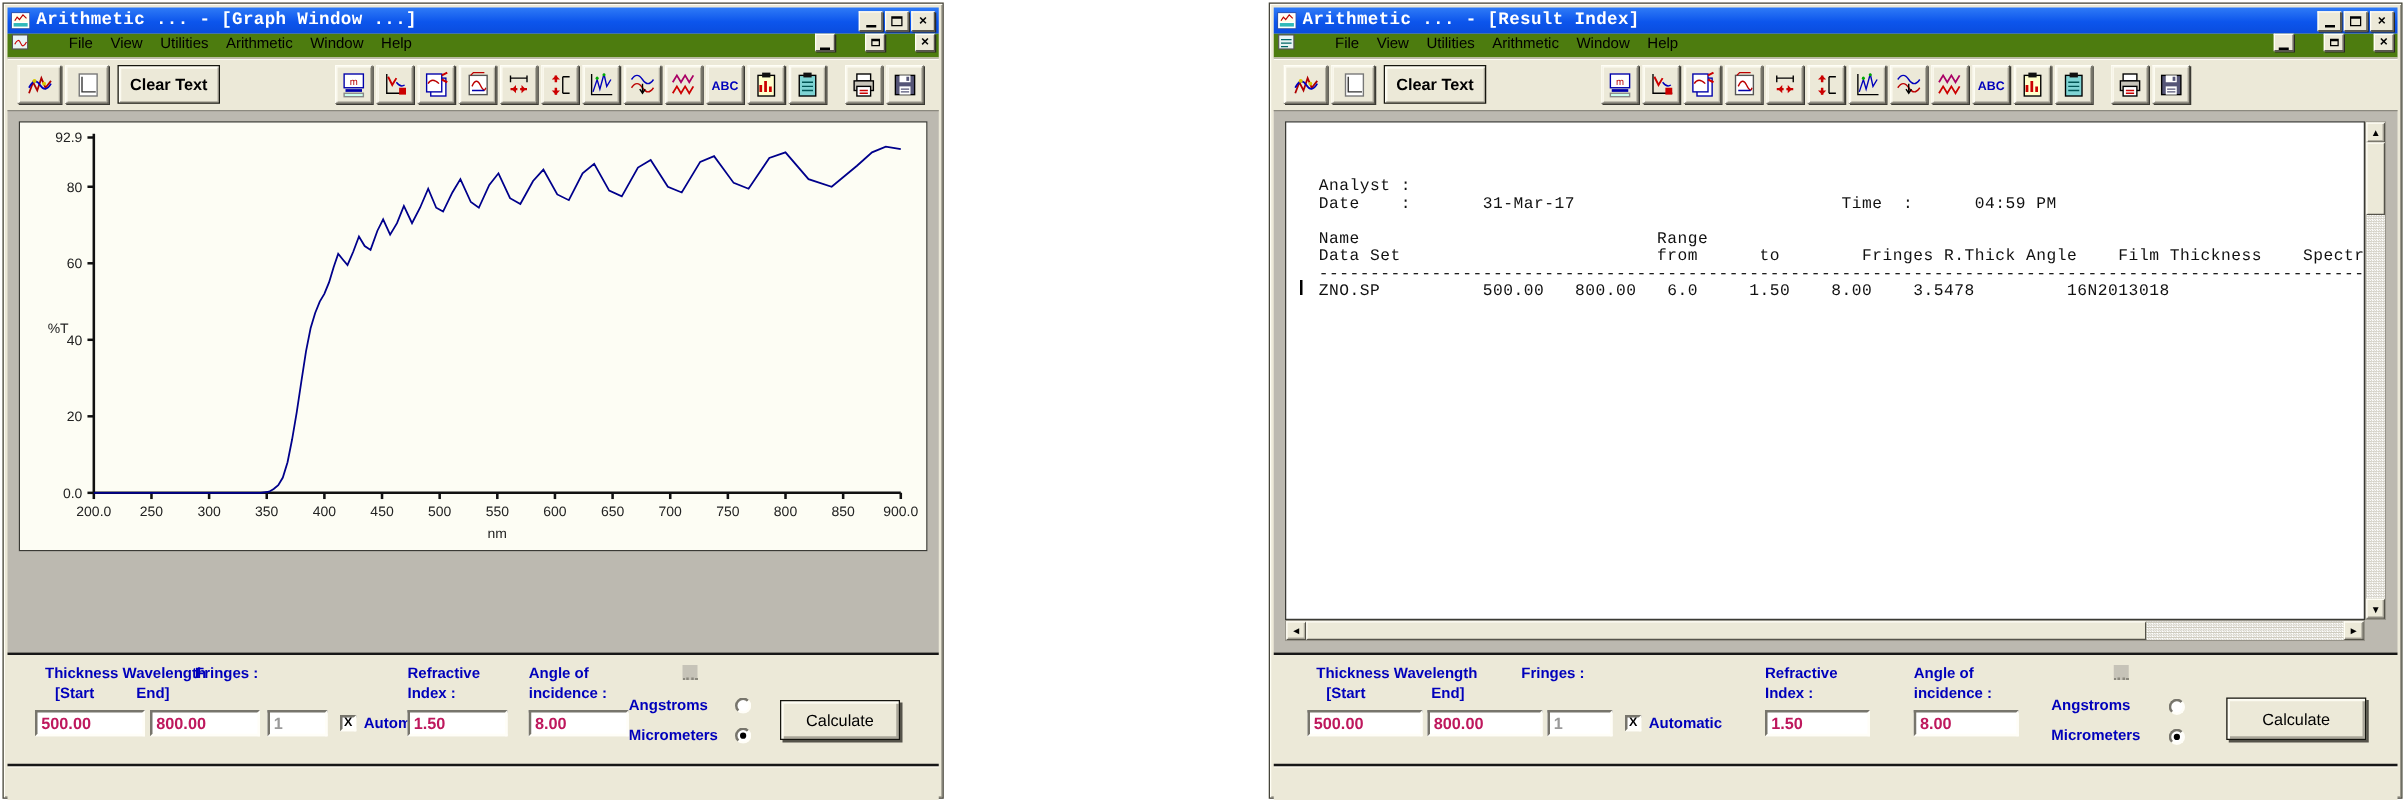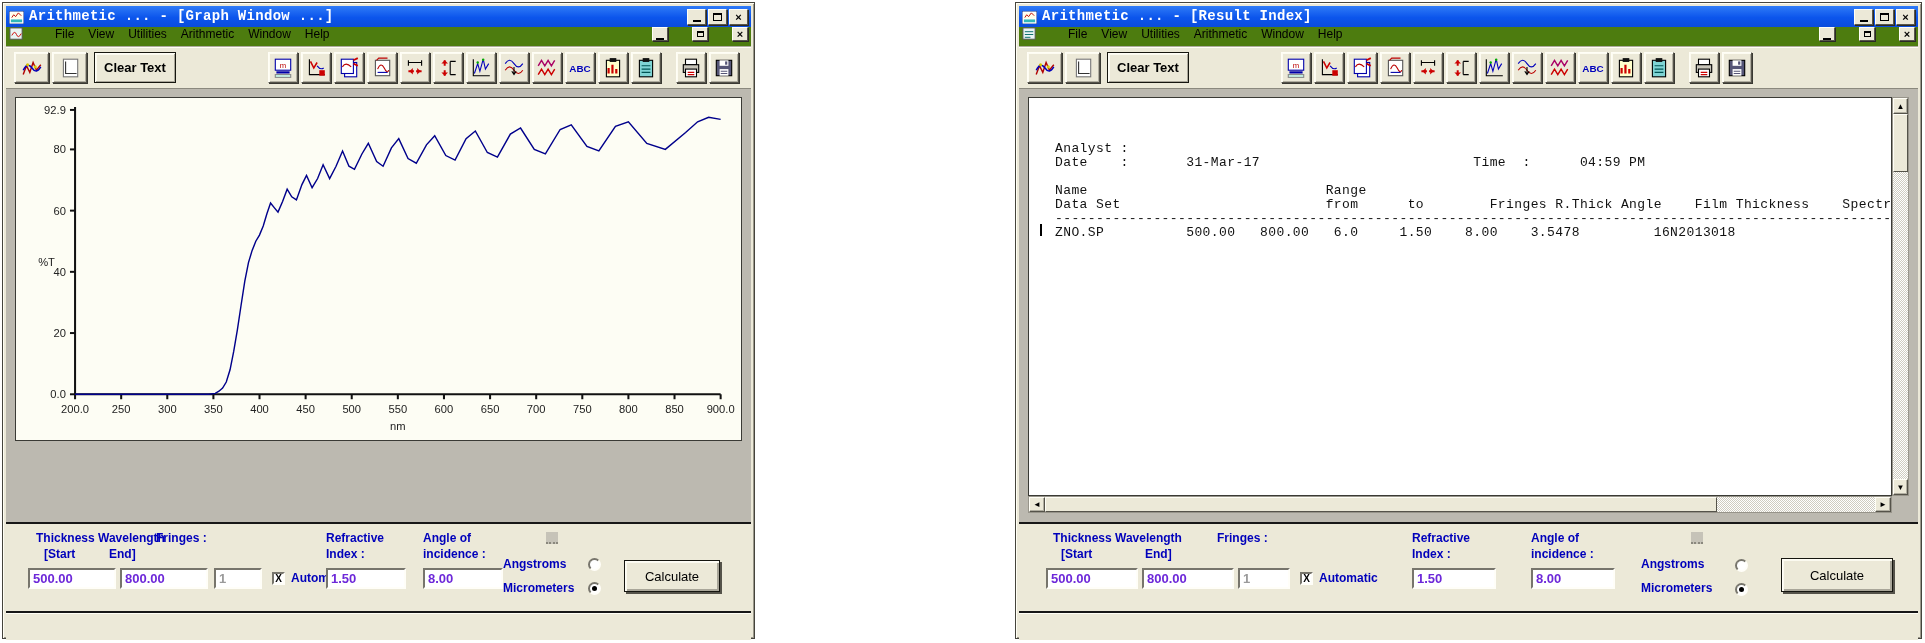--- a/index.html
+++ b/index.html
@@ -87,21 +87,21 @@
   .vthumb { position:absolute; left:0; top:16px; width:15px; height:58px; background:#ece9d8;
             border:1px solid; border-color:#fffef6 #55534a #55534a #fffef6; }
   .hthumb { position:absolute; top:0; left:16px; width:78%; height:15px; background:#ece9d8;
             border:1px solid; border-color:#fffef6 #55534a #55534a #fffef6; }
 
   
   .panel { position:relative; height:91px; background:#ece9d8;
            border-top:2px solid #171717; border-bottom:2px solid #171717; }
   .plabel { position:absolute; color:#0000bb; font-weight:bold; font-size:12px; white-space:nowrap; }
   .pinput { position:absolute; height:21px; background:#fff; border:2px solid;
-            border-color:#77756c #fffef8 #fffef8 #77756c; color:#6d28d9;
+            border-color:#77756c #fffef8 #fffef8 #77756c; color:#be185d;
             font:bold 13px "Liberation Sans", sans-serif; padding:0 3px; }
   .pinput.dim { color:#9a9a9a; }
   .chk { position:absolute; width:13px; height:13px; background:#fff; border:2px solid;
          border-color:#77756c #fffef8 #fffef8 #77756c; display:flex; align-items:center;
          justify-content:center; font:bold 10px/10px "Liberation Sans", sans-serif; color:#000; }
   .radio { position:absolute; width:13px; height:13px; border-radius:50%; background:#fff;
            border:2px solid; border-color:#77756c #fffef8 #fffef8 #77756c; }
   .radio.checked::after { content:""; position:absolute; left:2px; top:2px; width:5px; height:5px;
                           border-radius:50%; background:#000; }
   .calc-btn { position:absolute; background:#ece9d8; border:1px solid #15150f;

